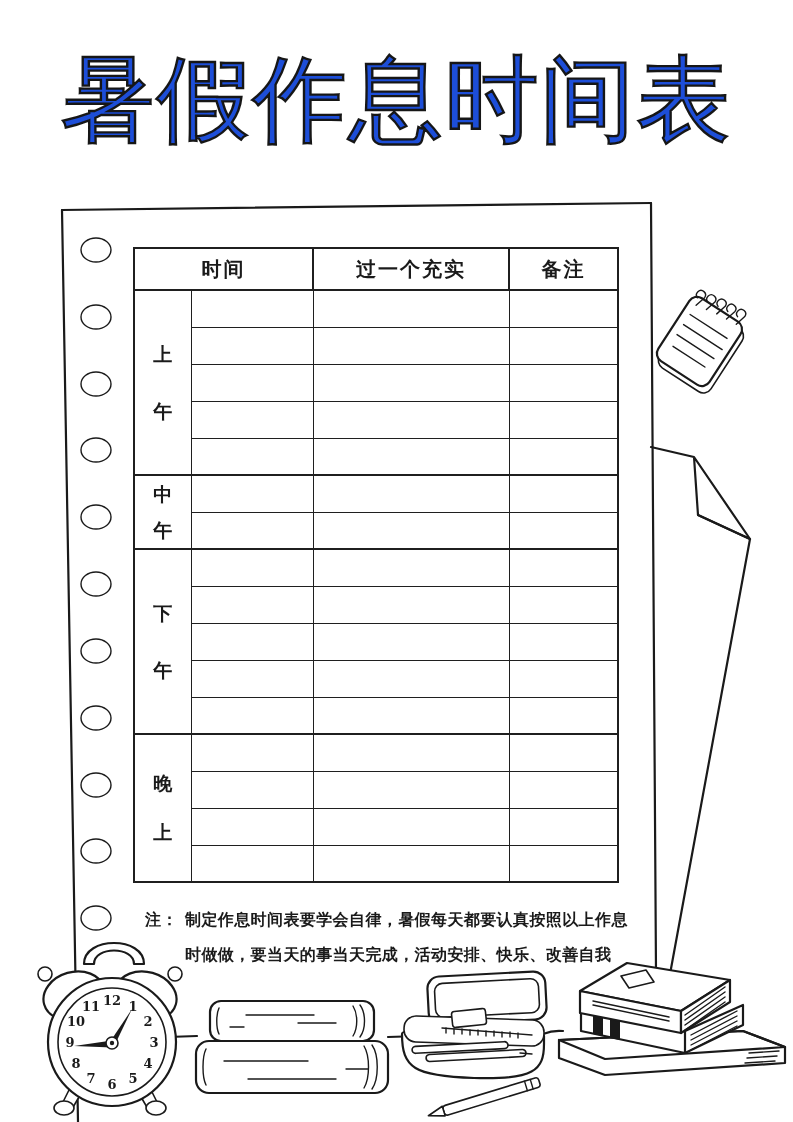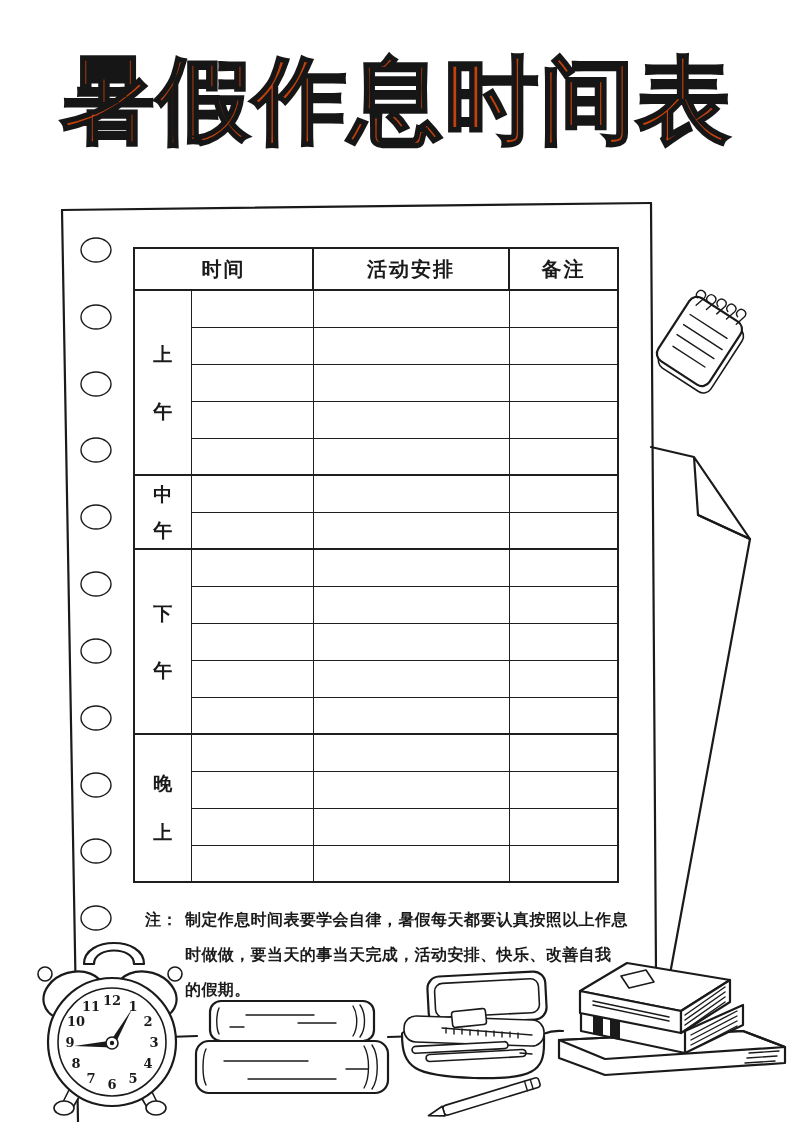--- a/index.html
+++ b/index.html
@@ -7,22 +7,22 @@
         font-family:"Liberation Sans",sans-serif;color:#1a1a1a;}
   svg{position:absolute;overflow:visible;}
   .stroke{fill:none;stroke:#1a1a1a;stroke-width:2.2;stroke-linecap:round;stroke-linejoin:round;}
   .thin{fill:none;stroke:#1a1a1a;stroke-width:1.4;stroke-linecap:round;stroke-linejoin:round;}
   .wfill{fill:#fff;stroke:#1a1a1a;stroke-width:2.2;stroke-linejoin:round;}
   .wfill2{fill:#fff;stroke:#1a1a1a;stroke-width:1.6;stroke-linejoin:round;}
   .ink{fill:#1a1a1a;stroke:none;}
 
   
   #title{position:absolute;left:0;right:0;top:44px;margin:0;text-align:center;
-         font-family:"DejaVu Serif",serif;font-weight:700;font-size:94px;line-height:1.2;
-         letter-spacing:2px;color:#c2410c;-webkit-text-stroke:2.4px #161616;}
+         font-family:"DejaVu Serif",serif;font-weight:400;font-size:94px;line-height:1.2;
+         letter-spacing:2px;color:#1d4ed8;-webkit-text-stroke:2.4px #161616;}
 
   
   #tablewrap{position:absolute;left:133px;top:247px;width:484px;}
   table{border-collapse:collapse;table-layout:fixed;width:484px;background:transparent;}
   th,td{padding:0;border:1.4px solid #1f1f1f;}
   table{border:2.4px solid #1f1f1f;}
   thead th{height:40px;font-size:20px;font-weight:700;text-align:center;
            border-width:2.2px;letter-spacing:2px;}
   tbody tr{height:37px;}
   tbody tr.sec-start td{border-top-width:2.1px;}
@@ -75,21 +75,21 @@
     <table>
       <colgroup>
           <col style="width:57px">
           <col style="width:122px">
           <col style="width:196px">
           <col style="width:109px">
         </colgroup>
       <thead>
         <tr>
           <th colspan="2">时间</th>
-          <th>活动安排</th>
+          <th>过一个充实</th>
           <th>备注</th>
         </tr>
       </thead>
       <tbody id="tbody">
           <tr class="sec-start">
             <td class="label-cell" rowspan="5">
               <div class="vlabel" style="gap: 38px;">
                 <span>上</span>
                 <span>午</span>
               </div>
@@ -193,21 +193,20 @@
           </tr>
         </tbody>
     </table>
   </div>
 
   <div id="note">
     <span class="prefix">注：</span>
     <div class="lines">
       <div>制定作息时间表要学会自律，暑假每天都要认真按照以上作息</div>
       <div>时做做，要当天的事当天完成，活动安排、快乐、改善自我</div>
-      <div>的假期。</div>
     </div>
   </div>
 
   <svg style="left:652px;top:276px;" width="104" height="126" viewBox="0 0 104 126">
     <g transform="rotate(33 52 63)">
       <rect class="wfill2" x="24" y="35" width="61" height="75" rx="9"></rect>
       <rect class="wfill" x="19" y="30" width="61" height="75" rx="9"></rect>
       <g class="thin">
         <line x1="27" y1="50" x2="71" y2="50"></line>
         <line x1="27" y1="62" x2="73" y2="62"></line>

